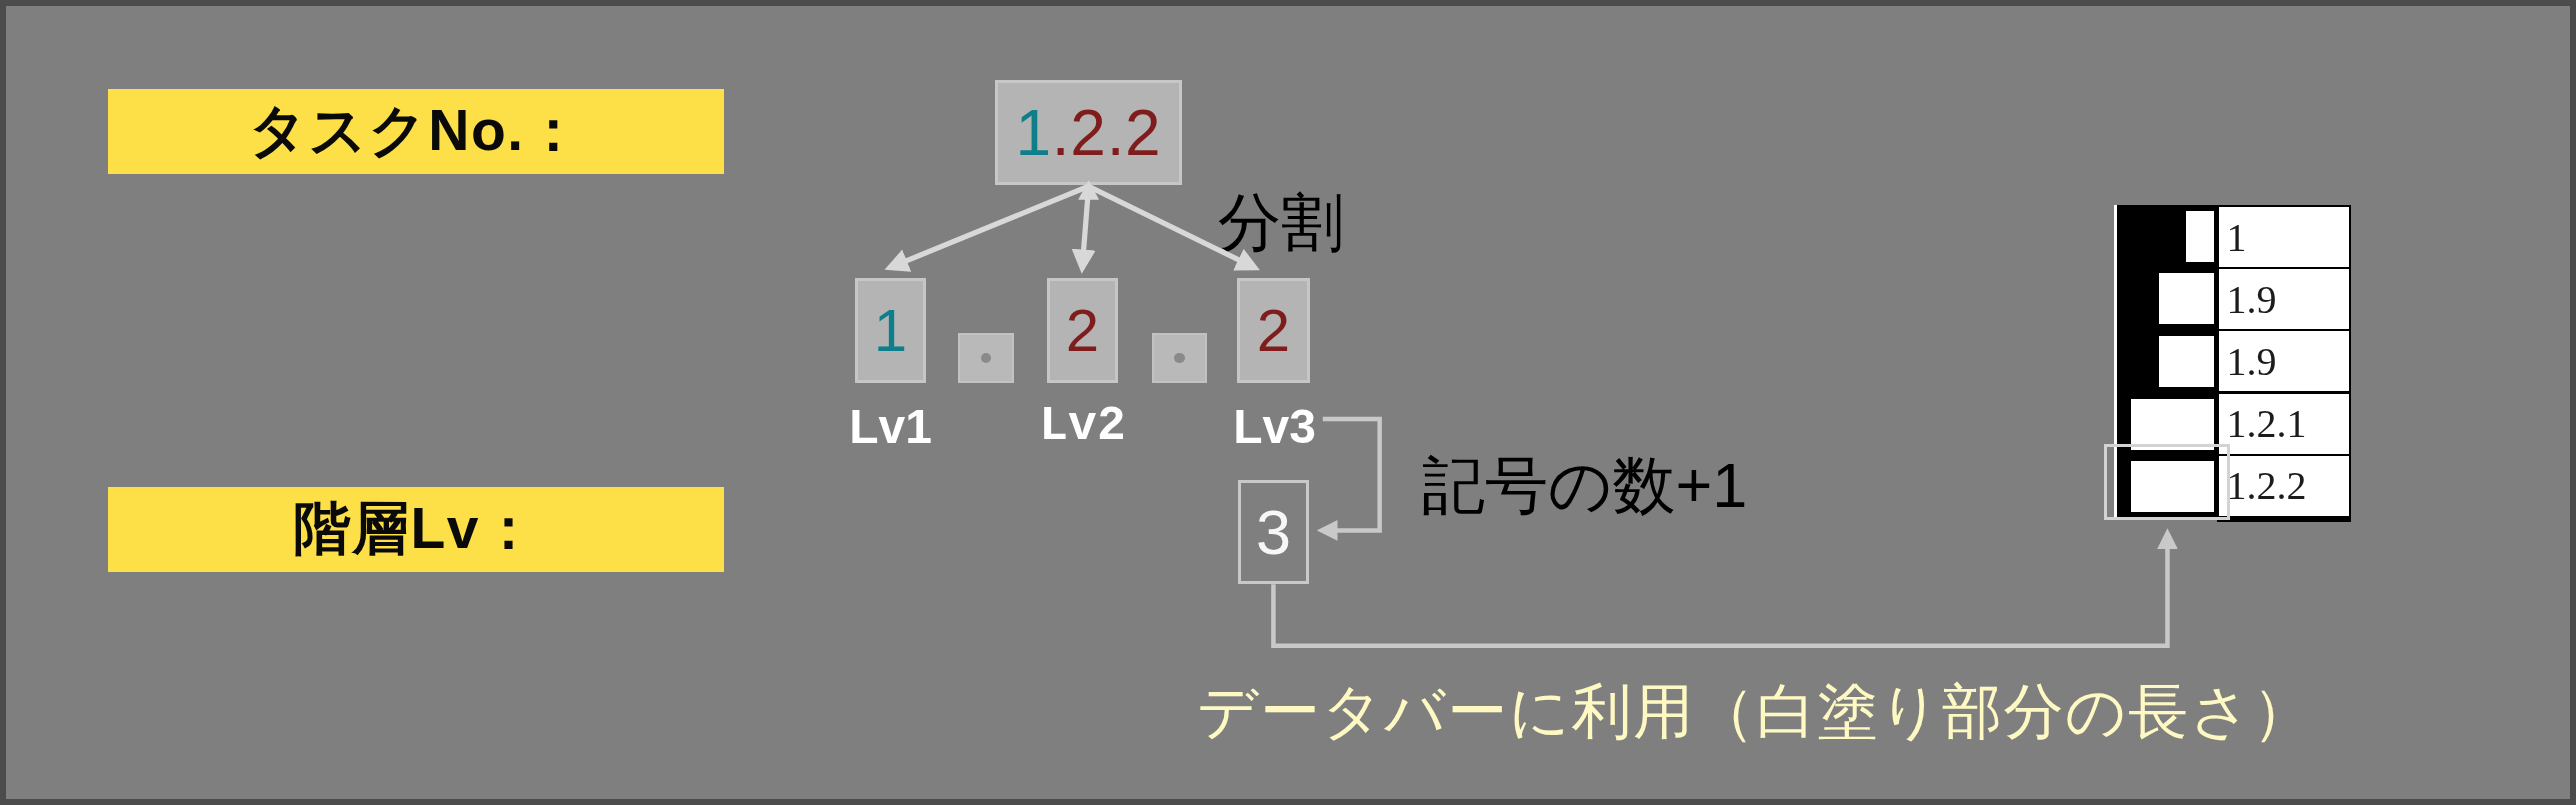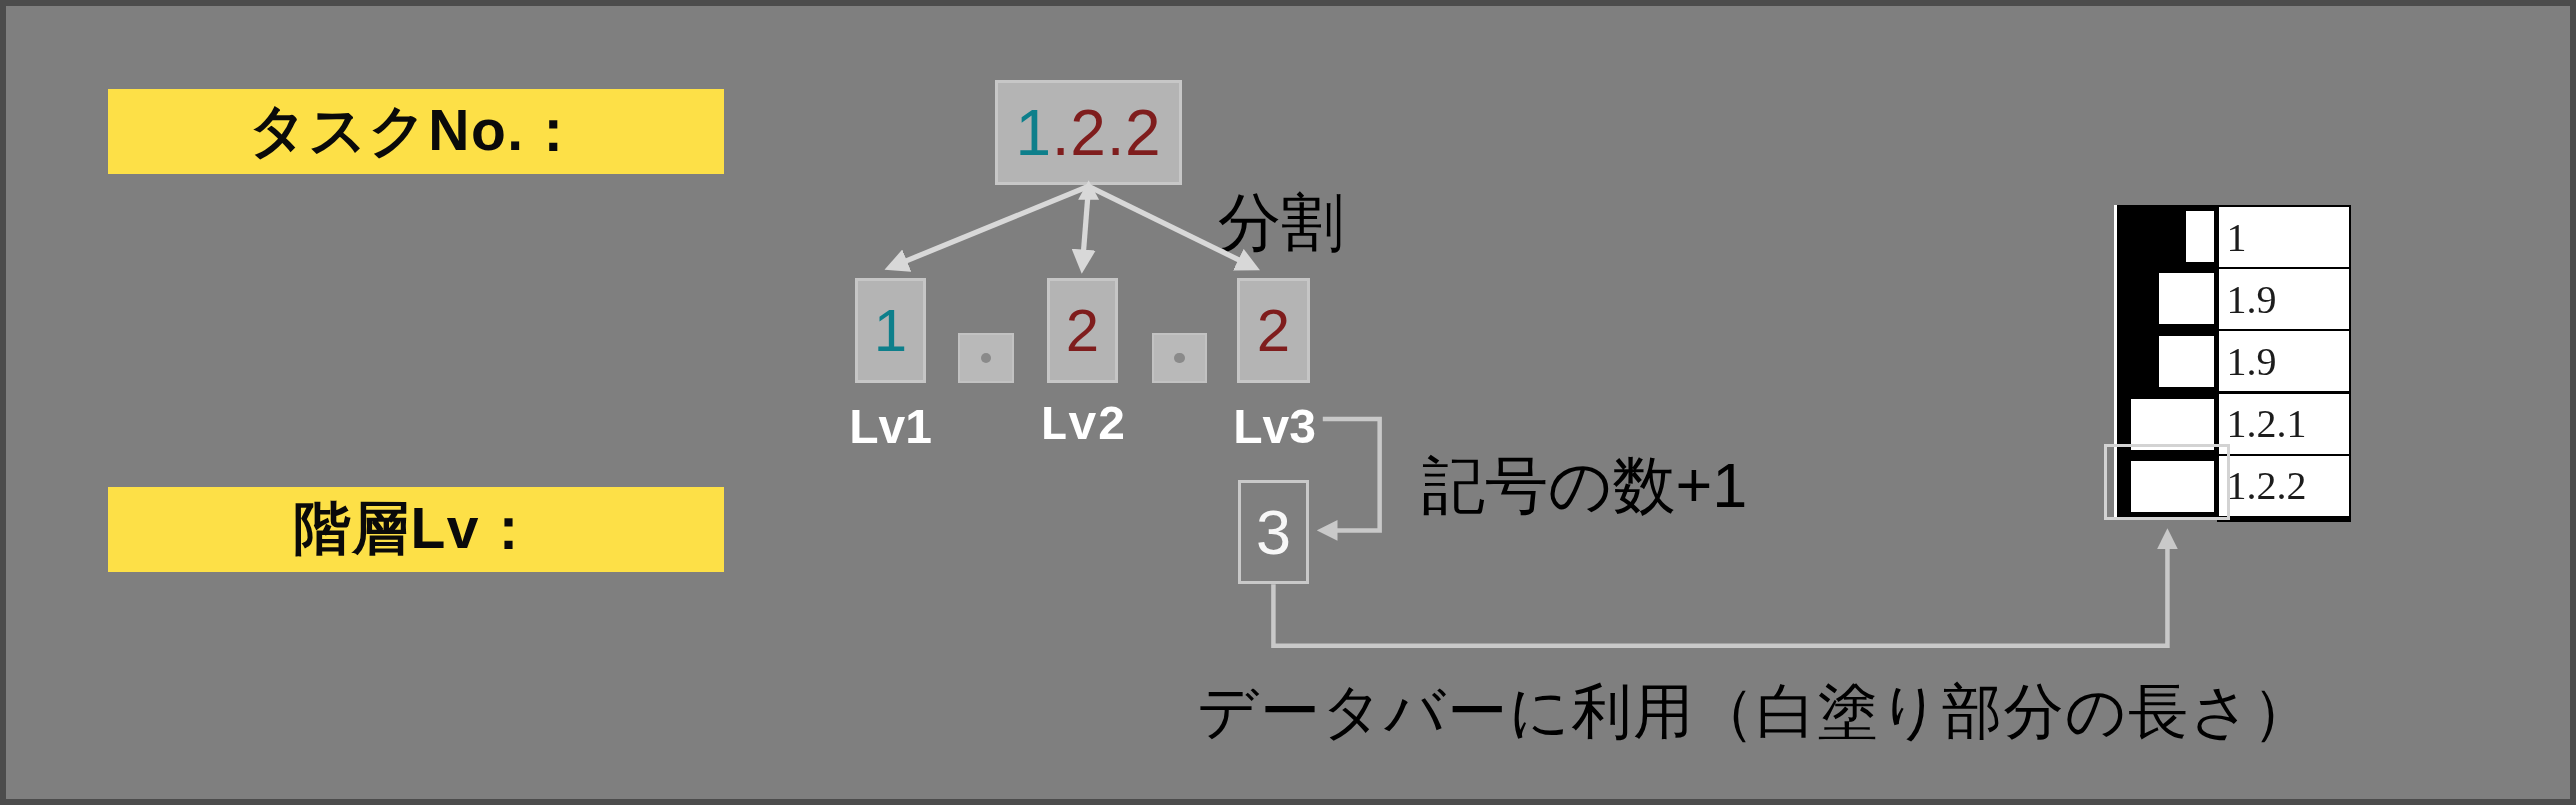--- a/index.html
+++ b/index.html
@@ -40,21 +40,21 @@
   .sep-dot{width:10.5px;height:10.5px;border-radius:50%;background:#8a8a8a;}
   
   .lv-label{
     position:absolute;top:399px;width:127px;text-align:center;
     color:#ffffff;font-size:48px;font-weight:bold;
   }
   
   .annot{position:absolute;color:#e2e2e2;font-size:63px;font-weight:normal;white-space:nowrap;}
   #split-label{left:1218px;top:180px;color:#000000;}
   #symbol-label{left:1422px;top:443px;color:#000000;}
-  #databar-label{left:1197px;top:672px;font-size:60px;color:#000000;letter-spacing:1.5px;}
+  #databar-label{left:1197px;top:672px;font-size:60px;color:#fef9c3;letter-spacing:1.5px;}
   
   #level-box{
     position:absolute;left:1238px;top:480px;width:71px;height:104px;
     border:3px solid #c9c9c9;box-sizing:border-box;
     display:flex;align-items:center;justify-content:center;
     color:#f7f7f7;font-size:63px;
   }
   
   #databar-table{position:absolute;left:2114px;top:205px;display:flex;}
   #bar-col-edge{width:3px;height:313px;background:#ffffff;}

